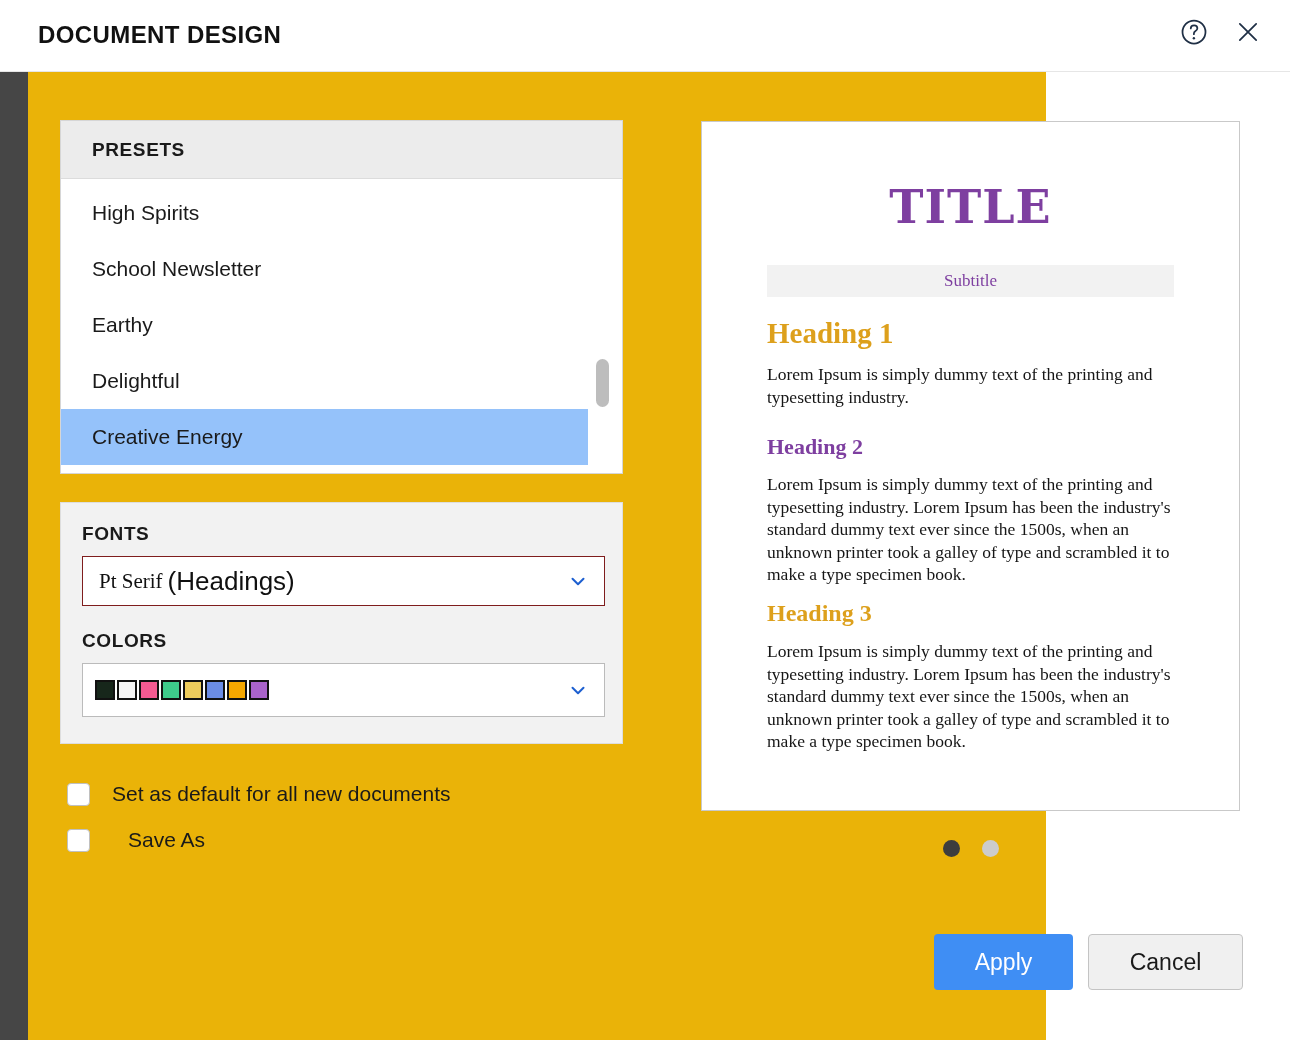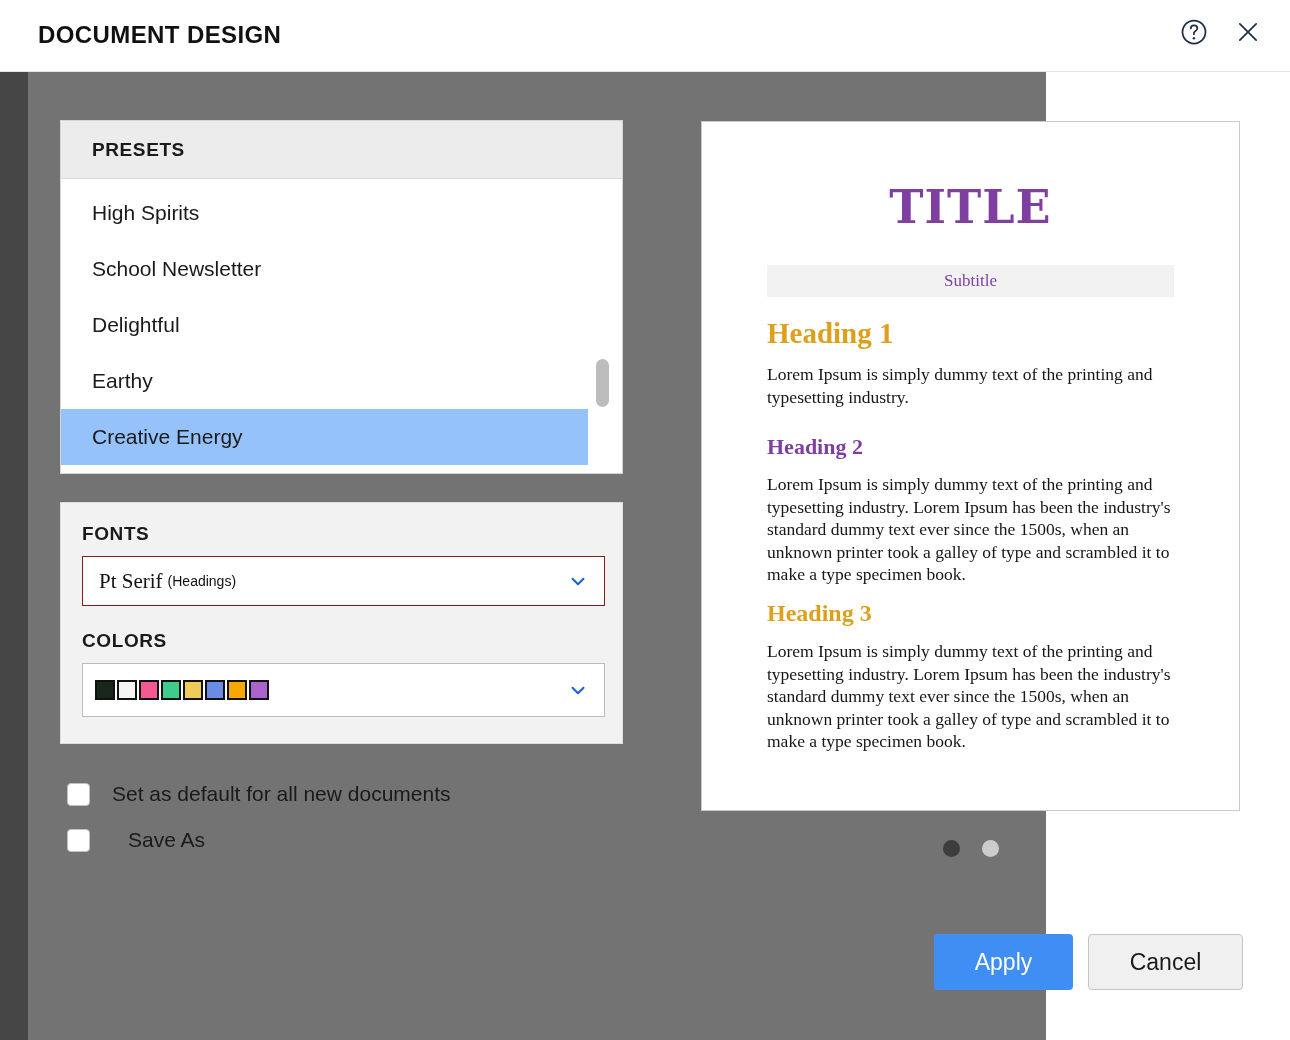--- a/index.html
+++ b/index.html
@@ -10,21 +10,21 @@
     overflow: hidden;
     background: #ffffff;
     font-family: "Liberation Sans", sans-serif;
     -webkit-font-smoothing: antialiased;
   }
 
   #app {
     position: relative;
     width: 1046px;
     height: 1040px;
-    background: #737373;
+    background: #eab308;
     text-decoration: underline;
   }
 
   
   .edge-accent-blue {
     position: absolute;
     left: 0; top: 0;
     width: 10px; height: 72px;
     background: #3b8cf4;
   }
@@ -147,21 +147,21 @@
     padding: 0 44px 0 16px;
     cursor: pointer;
   }
   .select-value-serif {
     font-family: "Liberation Serif", serif;
     font-size: 21px;
     color: #101010;
   }
   .select-value-sans {
     font-family: "Liberation Sans", sans-serif;
-    font-size: 14px;
+    font-size: 26px;
     color: #101010;
     margin-left: 5px;
   }
   .chevron {
     position: absolute;
     right: 15px;
     top: 50%;
     transform: translateY(-50%);
     color: #1d5fd0;
     display: flex;
@@ -349,24 +349,24 @@
     <div class="presets-panel">
       <div class="presets-header">PRESETS</div>
       <div class="presets-list">
         <div class="preset-item">
           <span>High Spirits</span>
         </div>
         <div class="preset-item">
           <span>School Newsletter</span>
         </div>
         <div class="preset-item">
+          <span>Earthy</span>
+        </div>
+        <div class="preset-item">
           <span>Delightful</span>
-        </div>
-        <div class="preset-item">
-          <span>Earthy</span>
         </div>
         <div class="preset-item selected">
           <span>Creative Energy</span>
         </div>
         <div class="preset-scrollbar"></div>
       </div>
     </div>
 
     <div class="settings-card">
       <div class="section-label">FONTS</div>

